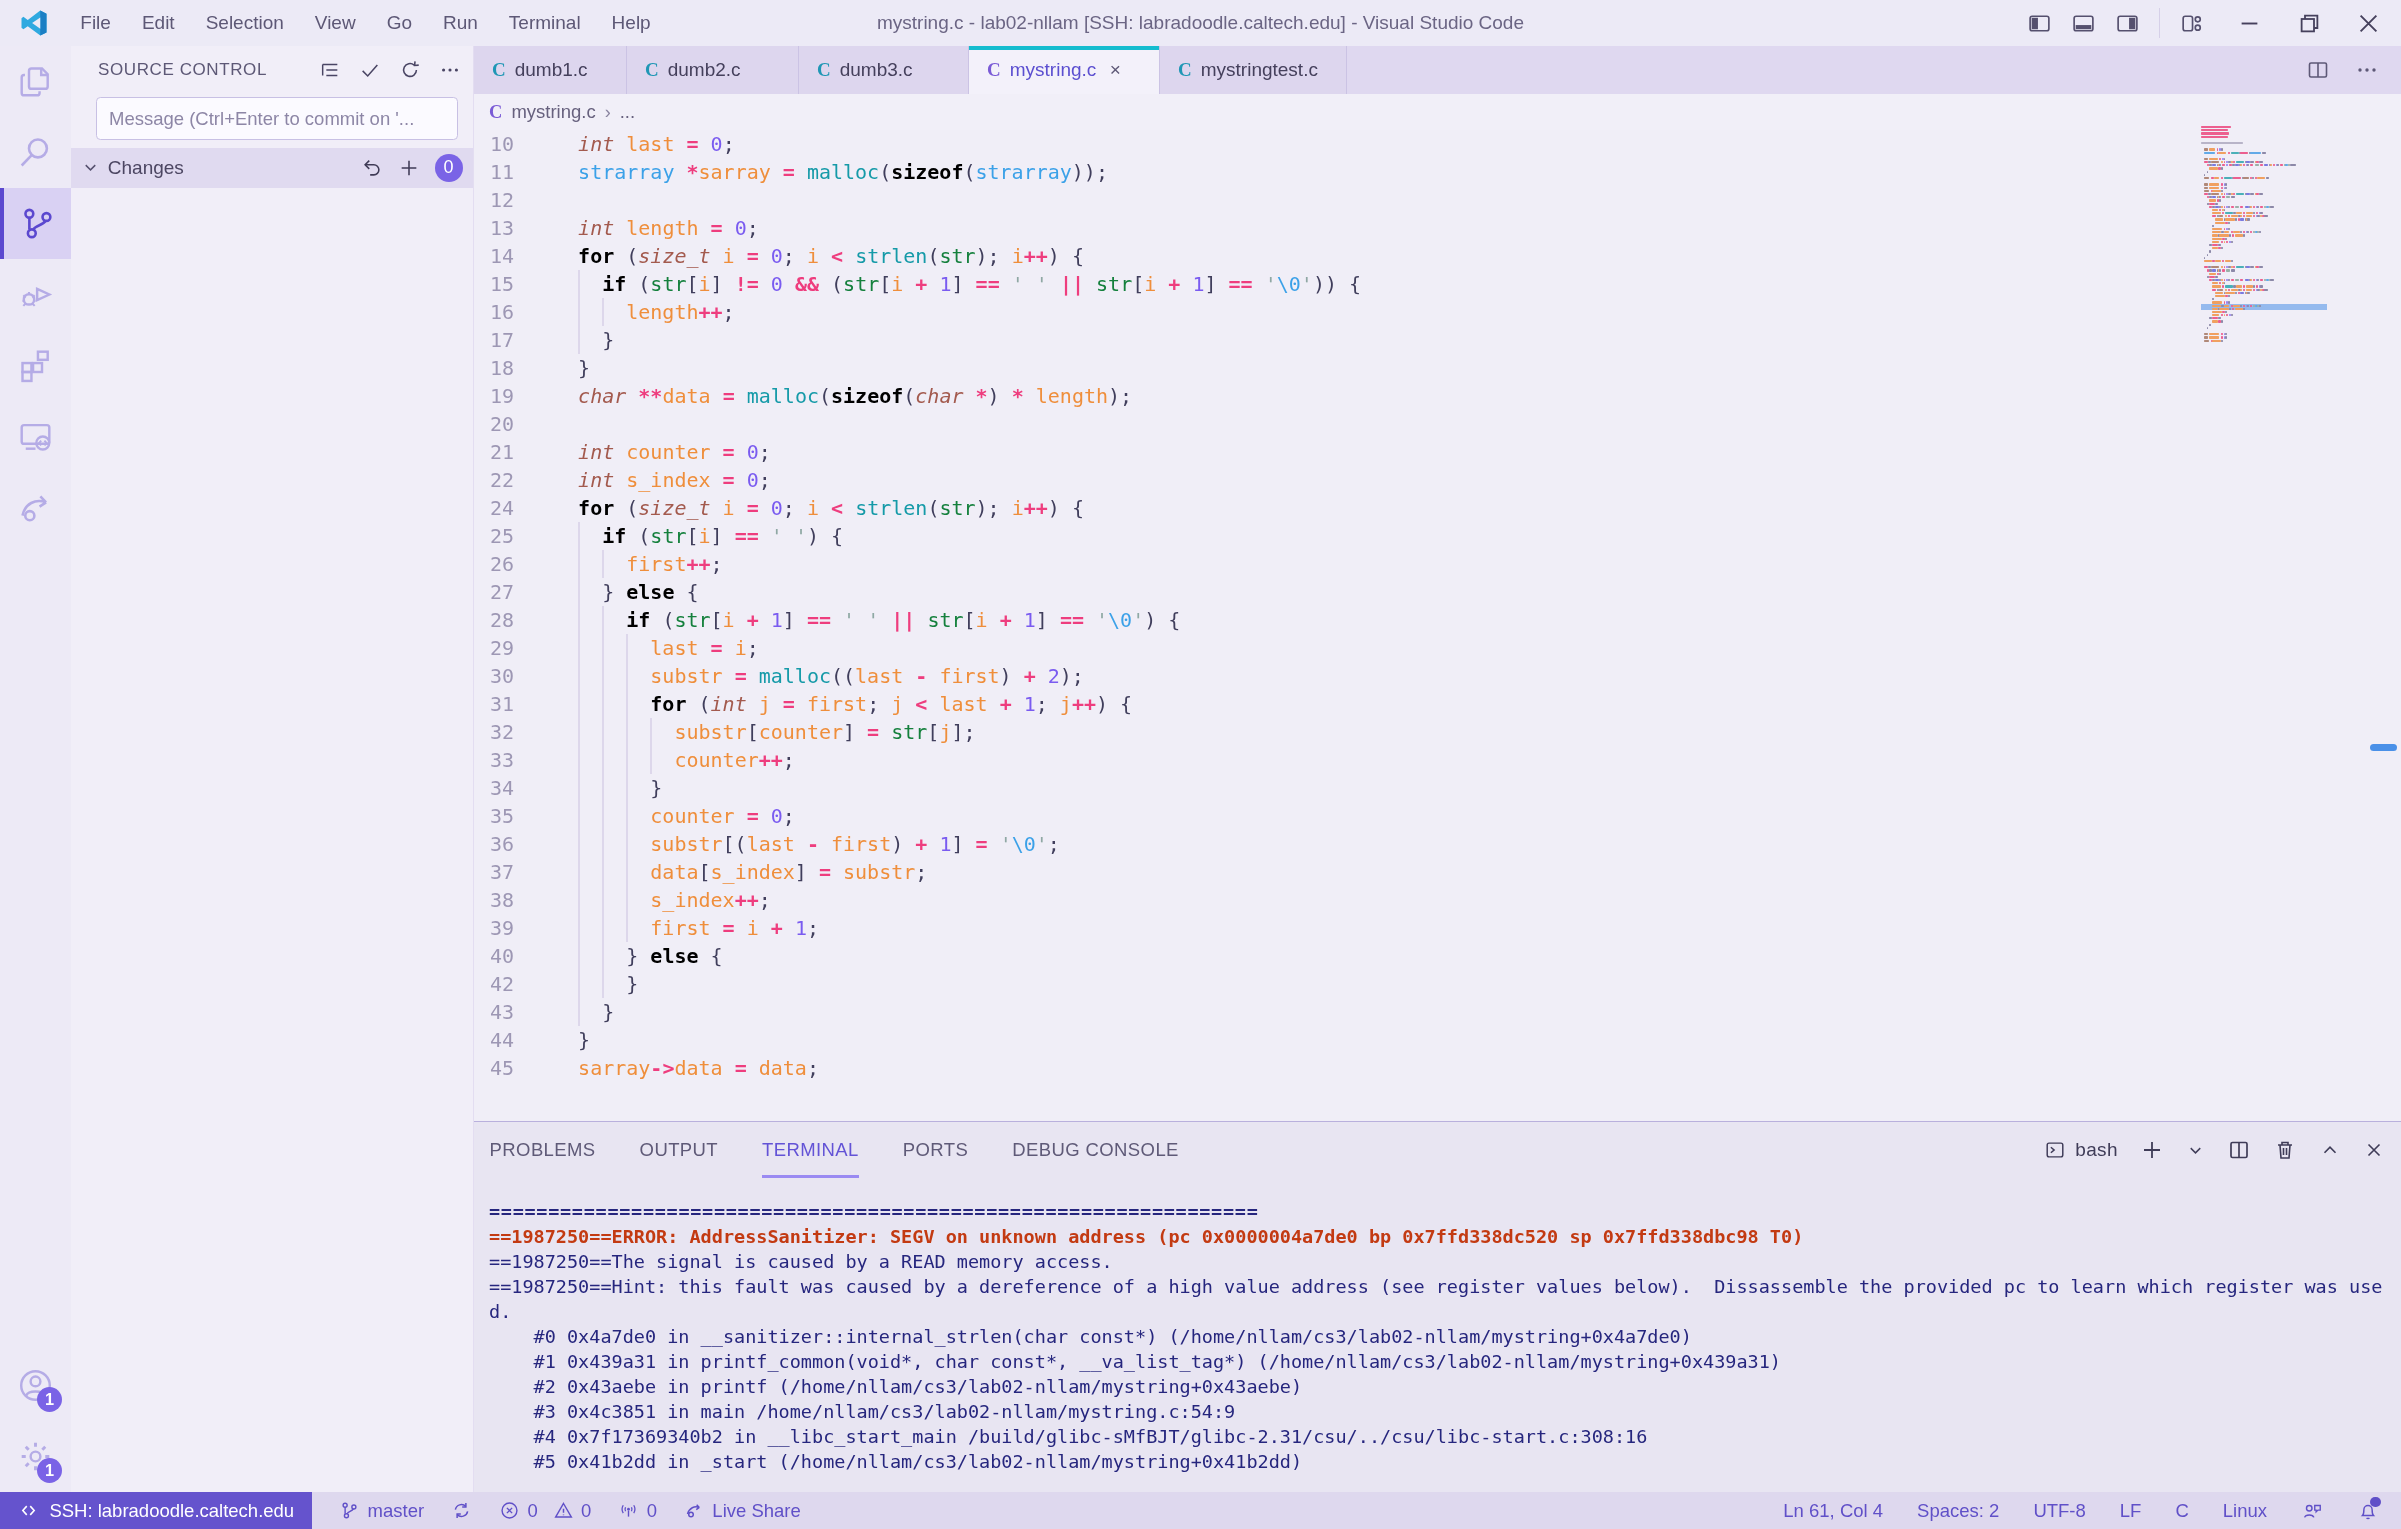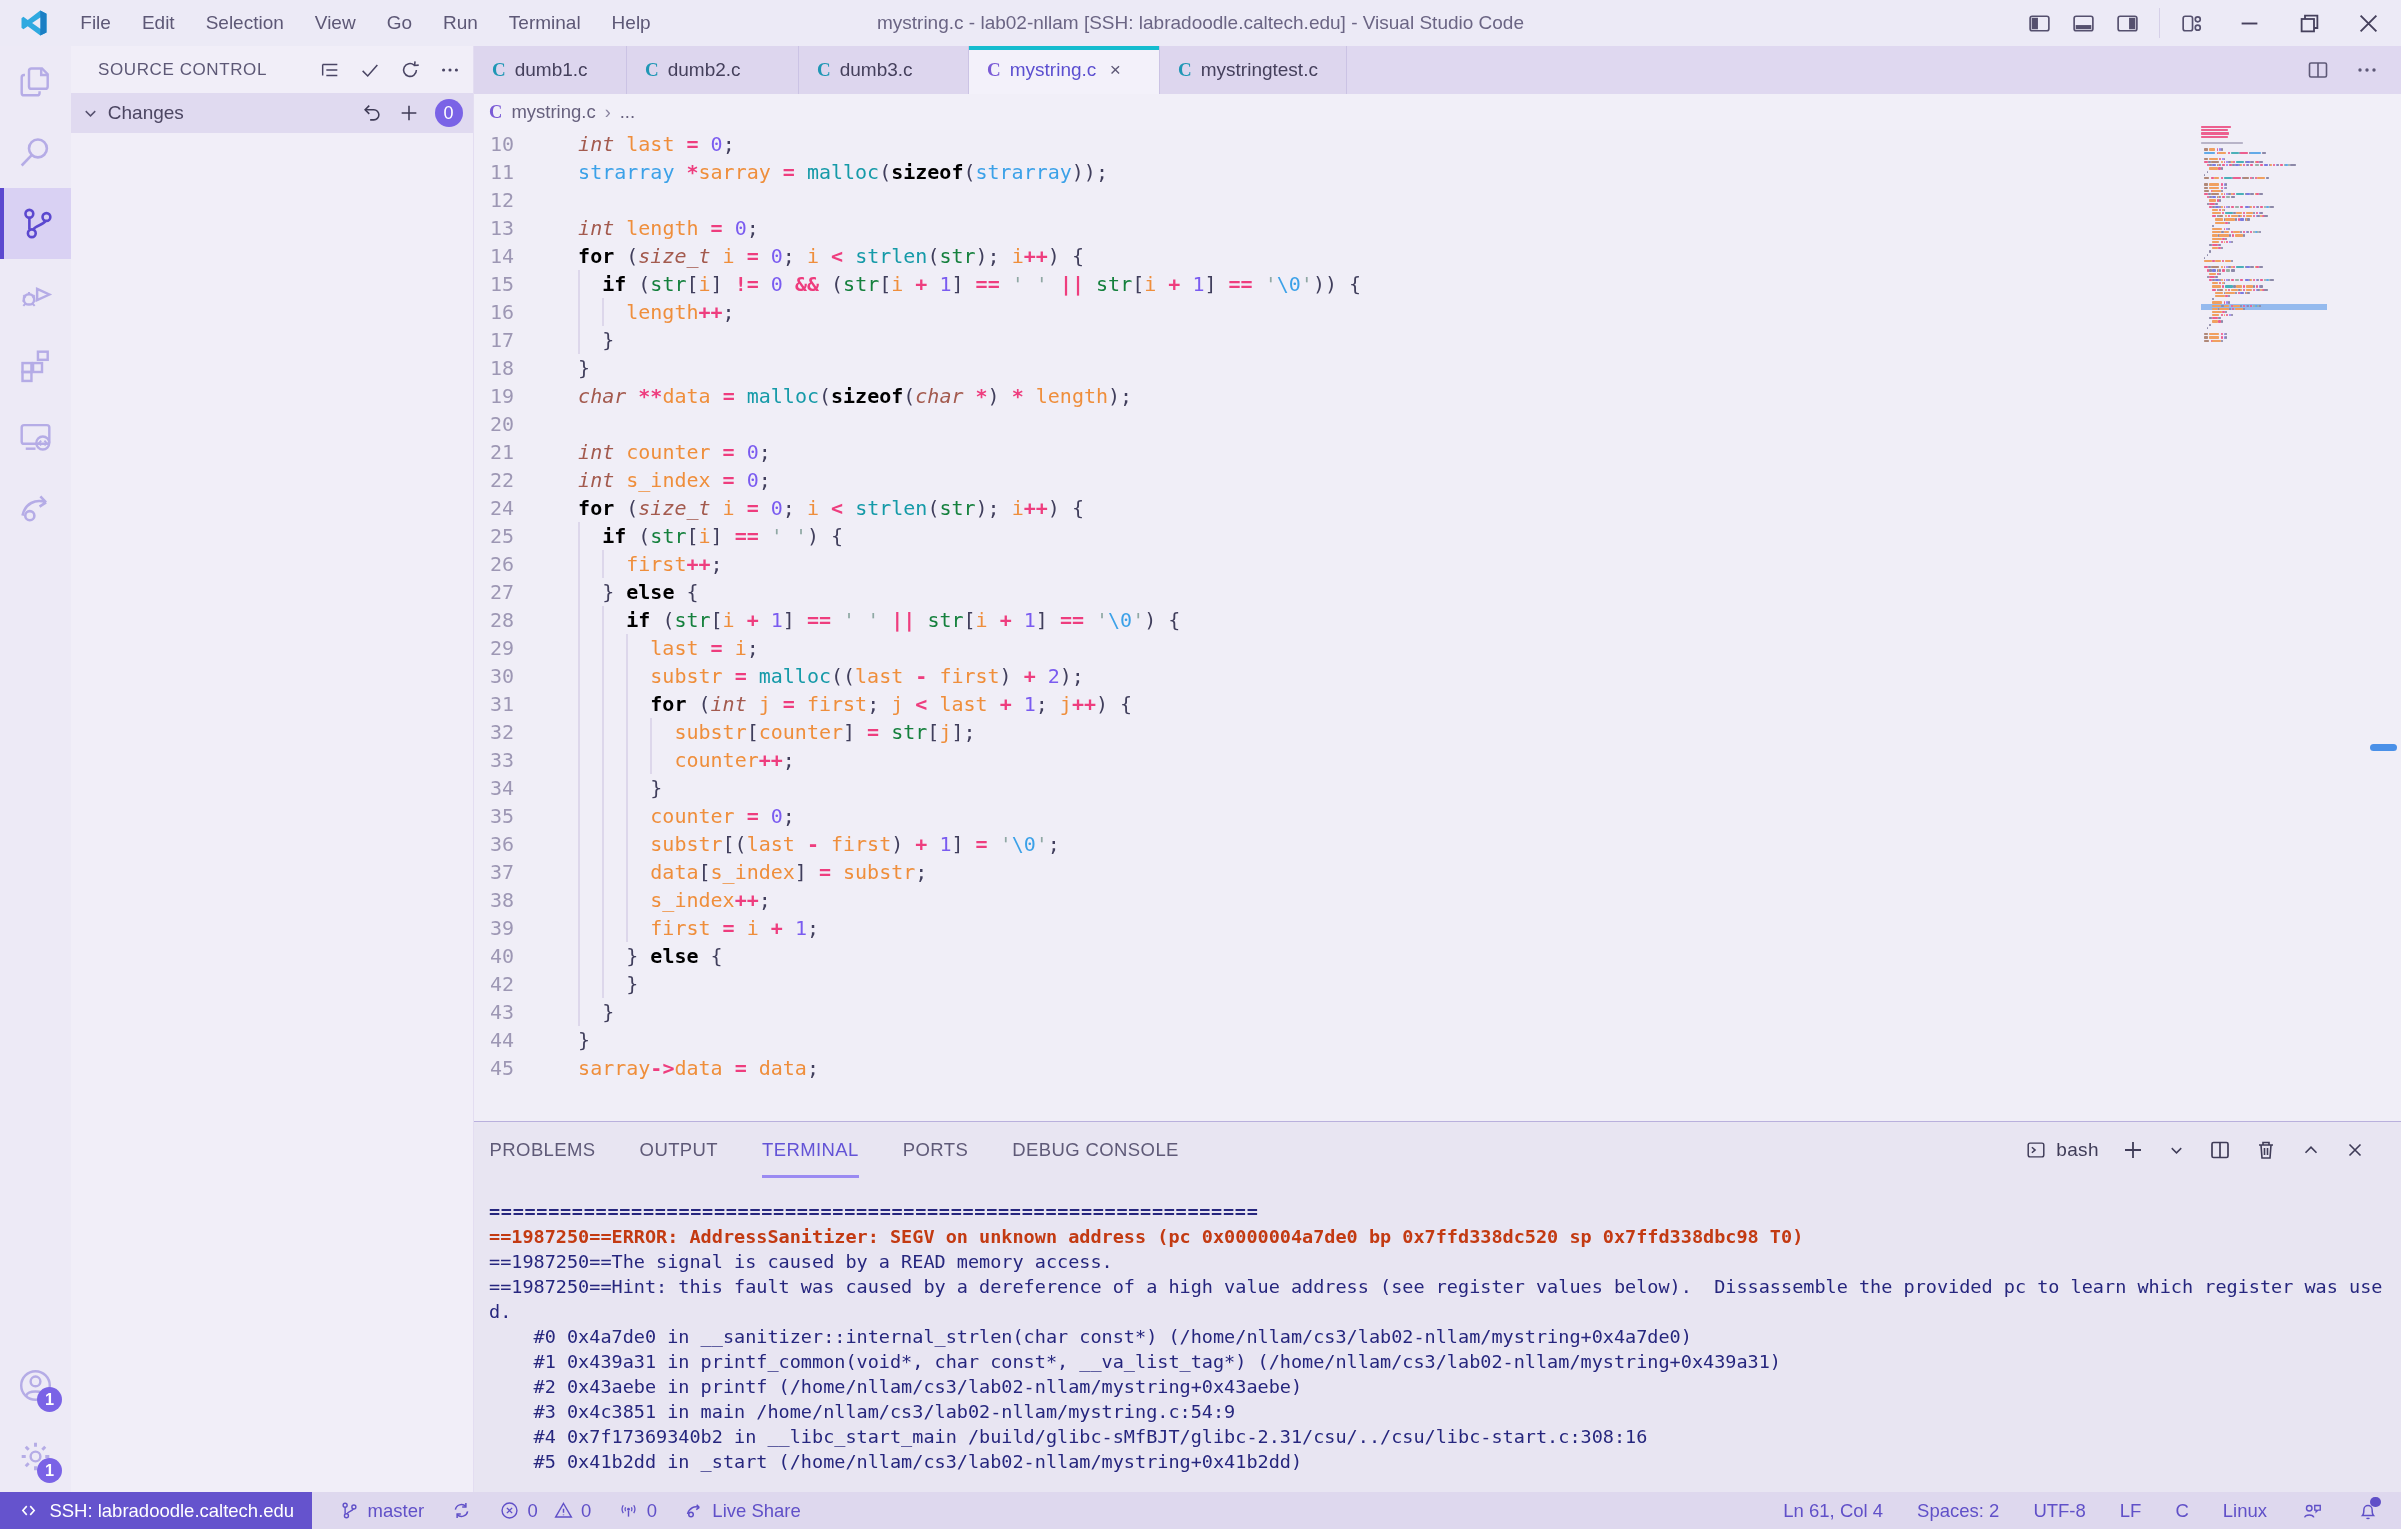--- a/index.html
+++ b/index.html
@@ -101,21 +101,21 @@
 
   
   .panel{position:absolute;left:474px;right:0;bottom:0;height:371px;background:#e8e5f2;
     border-top:1.5px solid #b9b0dd;}
   .panel-tabs{height:56px;display:flex;align-items:stretch;padding-left:15.6px;
     font-size:18.5px;letter-spacing:0.4px;color:#5f5a78;}
   .ptab{display:flex;align-items:center;margin-right:44px;border-bottom:3px solid transparent;
     padding-top:3px;white-space:nowrap;}
   .ptab.active{color:#6353d6;border-bottom-color:#9a8af2;}
   .panel-actions{margin-left:auto;display:flex;align-items:center;gap:22px;
-    padding-right:35px;color:#3f3c58;font-size:19px;}
+    padding-right:16px;color:#3f3c58;font-size:19px;}
   .shell-chip{display:flex;align-items:center;gap:9px;color:#3f3c58;}
   .term{position:absolute;top:77px;left:15px;right:4.4px;bottom:4.4px;
     font-family:"DejaVu Sans Mono",monospace;font-size:18.5px;line-height:25px;
     color:#26267e;white-space:pre;overflow:hidden;}
   .t-sep{font-weight:bold;letter-spacing:0.7px;}
   .t-err{color:#c33a12;font-weight:bold;}
 
   
   .statusbar{position:absolute;left:0;bottom:0;right:0;height:37px;background:#ded8ee;
     display:flex;align-items:center;font-size:18.5px;color:#6050c8;z-index:40;}
@@ -265,20 +265,21 @@
           <path d="M19 12 a7 7 0 1 1 -2.5 -5.4" fill="none" stroke="#4a4564" stroke-width="1.7"></path>
           <path d="M17.5 2.5 L17 7 L21.5 6.7" fill="none" stroke="#4a4564" stroke-width="1.7"></path>
         </svg>
         <svg width="22" height="22" viewBox="0 0 24 24">
           <circle cx="5" cy="12" r="1.7" fill="#4a4564"></circle>
             <circle cx="12" cy="12" r="1.7" fill="#4a4564"></circle>
             <circle cx="19" cy="12" r="1.7" fill="#4a4564"></circle>
         </svg>
       </span>
     </div>
+    <div class="msg-input">Message (Ctrl+Enter to commit on '...</div>
     <div class="changes-row">
       <span class="chev">
         <svg width="19" height="19" viewBox="0 0 24 24">
             <path d="M6 9 L12 15 L18 9" fill="none" stroke="#55506e" stroke-width="1.8"></path>
           </svg>
       </span>
       <span>Changes</span>
       <span class="changes-icons">
         <svg width="22" height="22" viewBox="0 0 24 24">
           <path d="M9 4 L4.5 8.5 L9 13" fill="none" stroke="#3f3b56" stroke-width="1.7"></path>

